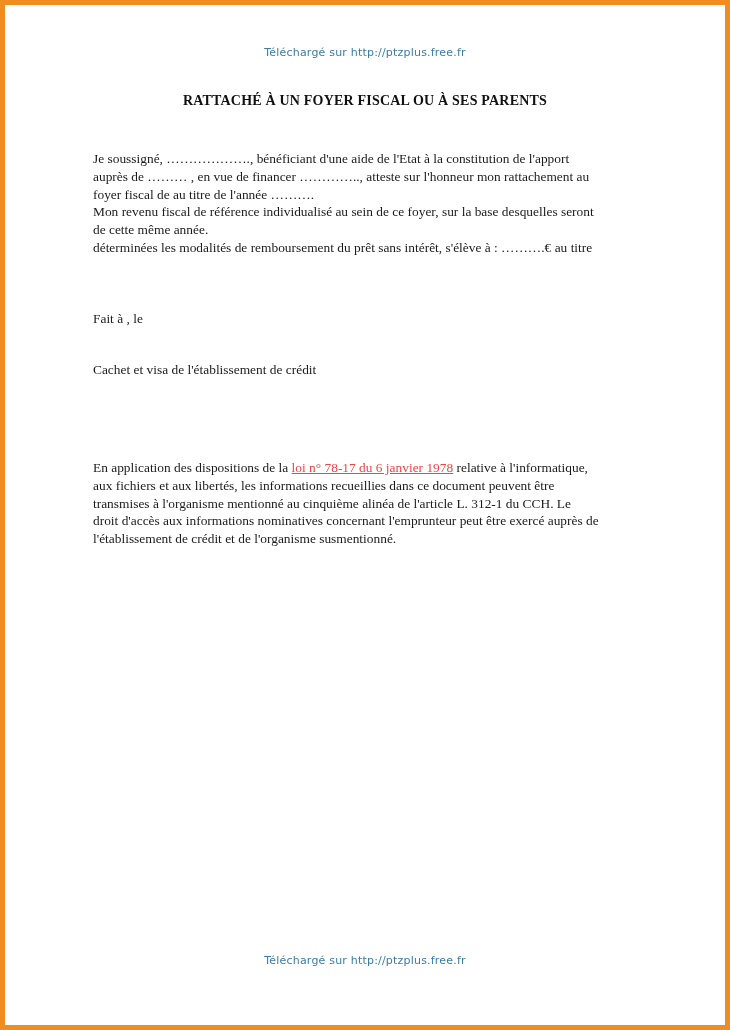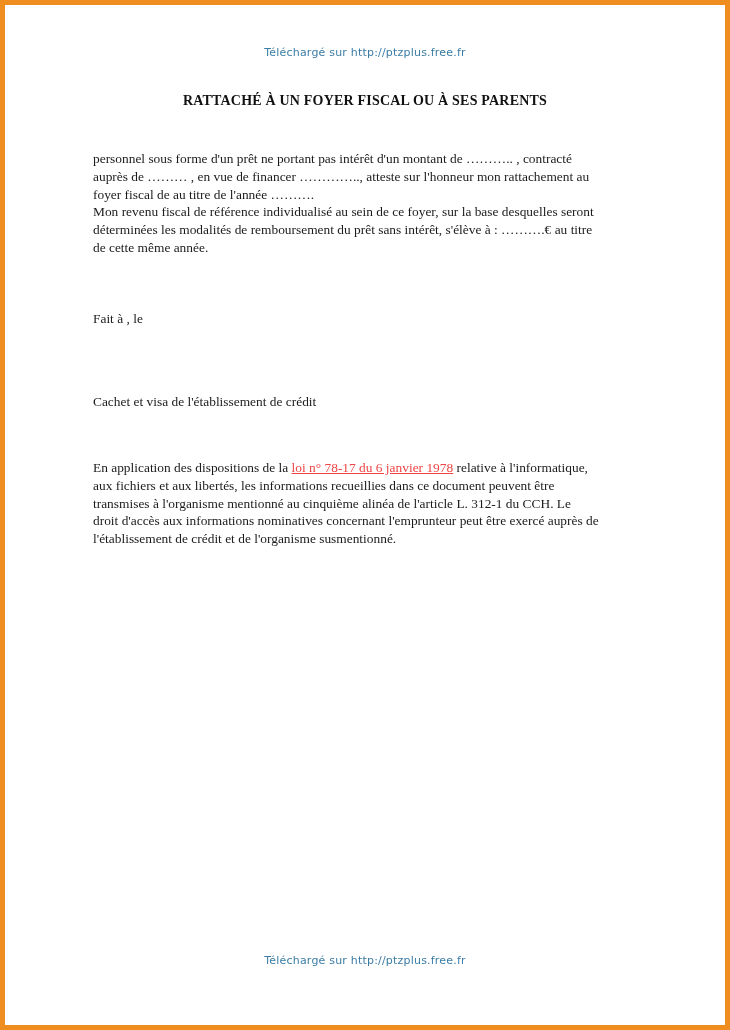--- a/index.html
+++ b/index.html
@@ -53,21 +53,21 @@
     position: absolute;
     left: 88px;
     width: 610px;
     font-size: 13.4px;
     line-height: 17.8px;
   }
   .textblock .line { white-space: nowrap; }
 
   .main-para   { top: 145px; }
   .fait-line   { top: 305px; }
-  .cachet-line { top: 356px; margin-top: 32px; }
+  .cachet-line { top: 356px; }
   .sig-line    { top: 406px; }
   .legal-para  { top: 454px; }
 
   .legal-para a {
     color: #ef4444;
     text-decoration: underline;
     cursor: pointer;
   }
 </style>
 </head>
@@ -77,26 +77,26 @@
 
   <div class="notice header-notice">
     <a>Téléchargé sur http://ptzplus.free.fr</a>
   </div>
 
   <div class="doc-title">
     <div>RATTACHÉ À UN FOYER FISCAL OU À SES PARENTS</div>
   </div>
 
   <div class="textblock main-para">
-    <div class="line">personnel sous forme d'un prêt ne portant pas intérêt d'un montant de ……….. , contracté</div>
+    <div class="line">Je soussigné, ………………., bénéficiant d'une aide de l'Etat à la constitution de l'apport</div>
     <div class="line">auprès de ……… , en vue de financer ………….., atteste sur l'honneur mon rattachement au</div>
     <div class="line">foyer fiscal de au titre de l'année ……….</div>
     <div class="line">Mon revenu fiscal de référence individualisé au sein de ce foyer, sur la base desquelles seront</div>
+    <div class="line">de cette même année.</div>
     <div class="line">déterminées les modalités de remboursement du prêt sans intérêt, s'élève à : ……….€ au titre</div>
-    <div class="line">de cette même année.</div>
   </div>
 
   <div class="textblock fait-line">
     <div class="line">Fait à , le</div>
   </div>
 
   <div class="textblock cachet-line">
     <div class="line">Cachet et visa de l'établissement de crédit</div>
   </div>
 

